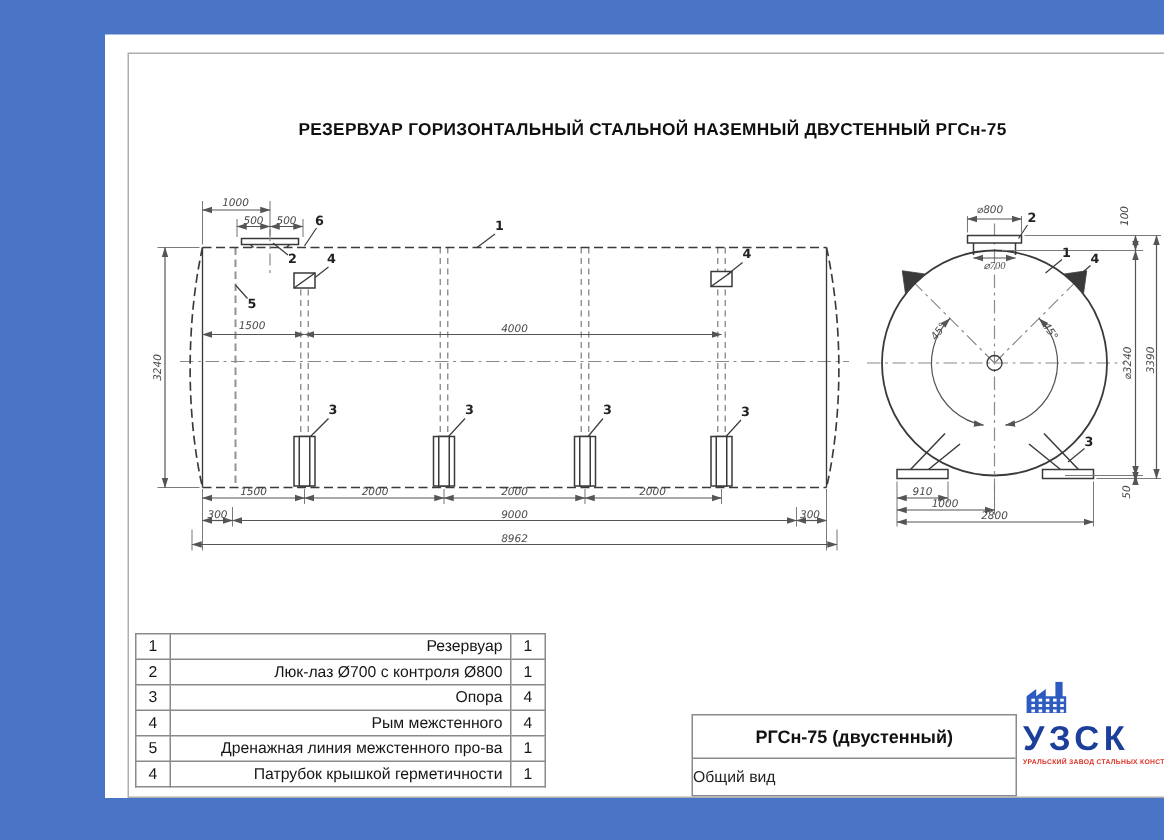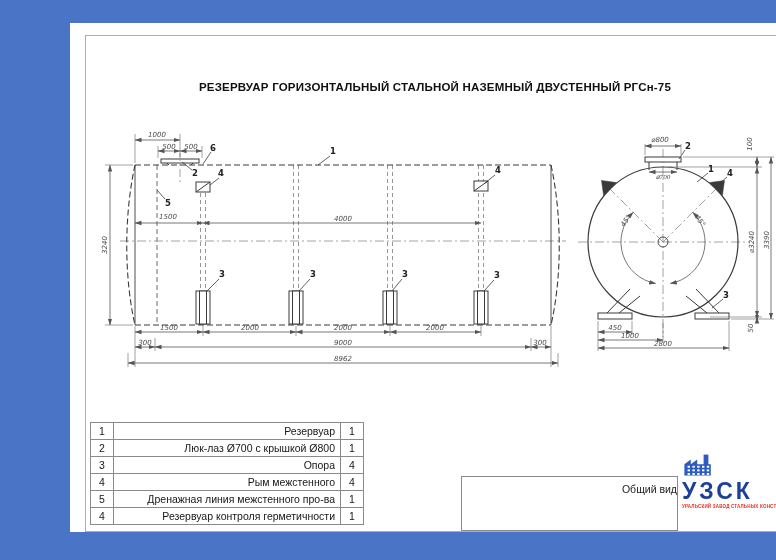--- a/index.html
+++ b/index.html
@@ -17,21 +17,21 @@
   .parts{position:absolute;left:20px;top:399px;border-collapse:collapse;}
   .parts td{border:1px solid #8a8a8a;height:16px;font-size:10.5px;color:#161616;
             padding:0 5px;background:#fff;}
   .parts td.c{width:18px;text-align:center;padding:0 2px;}
   .parts td.name{width:216px;text-align:right;}
   
   .tblock{position:absolute;left:391px;top:453px;width:215px;height:53px;
           border:1px solid #8a8a8a;background:#fff;}
   .tblock .model{height:28px;line-height:28px;text-align:center;font-size:12px;
                  font-weight:bold;color:#111;border-bottom:1px solid #8a8a8a;}
-  .tblock .view{height:24px;line-height:24px;text-align:right;font-size:10.5px;color:#222;}
+  .tblock .view{height:24px;line-height:24px;text-align:left;font-size:10.5px;color:#222;}
   
   .logo{position:absolute;left:612px;top:430px;width:100px;line-height:1;}
   .logo .name{font-weight:bold;font-size:23px;letter-spacing:3px;color:#1c3f9a;
               font-family:"Liberation Sans",sans-serif;}
   .logo .tag{font-size:4.5px;font-weight:bold;color:#e03226;letter-spacing:.2px;
              margin-top:2px;white-space:nowrap;}
 </style>
 </head>
 <body>
 
@@ -242,65 +242,66 @@
         <span class="lbl callout" style="left: 335px; top: 251px;">3</span>
         <span class="lbl callout" style="left: 427px; top: 252px;">3</span>
         <span class="lbl" style="left: 590px; top: 117px;">⌀800</span>
         <span class="lbl" style="left: 593px; top: 154px; font-family: Liberation Serif, serif;">⌀700</span>
         <span class="lbl" style="left: 680px; top: 121px; transform: translate(-50%, -50%) rotate(-90deg);">100</span>
         <span class="lbl" style="left: 682px; top: 219px; transform: translate(-50%, -50%) rotate(-90deg);">⌀3240</span>
         <span class="lbl" style="left: 697px; top: 217px; transform: translate(-50%, -50%) rotate(-90deg);">3390</span>
         <span class="lbl" style="left: 681px; top: 305px; transform: translate(-50%, -50%) rotate(-90deg);">50</span>
         <span class="lbl" style="left: 556px; top: 198px; transform: translate(-50%, -50%) rotate(-55deg);">45°</span>
         <span class="lbl" style="left: 630px; top: 198px; transform: translate(-50%, -50%) rotate(55deg);">45°</span>
-        <span class="lbl" style="left: 545px; top: 305px;">450</span>
+        <span class="lbl" style="left: 545px; top: 305px;">910</span>
         <span class="lbl" style="left: 560px; top: 313px;">1000</span>
         <span class="lbl" style="left: 593px; top: 321px;">2800</span>
         <span class="lbl callout" style="left: 618px; top: 123px;">2</span>
         <span class="lbl callout" style="left: 641px; top: 146px;">1</span>
         <span class="lbl callout" style="left: 660px; top: 150px;">4</span>
         <span class="lbl callout" style="left: 656px; top: 272px;">3</span>
       </div>
 
     <table class="parts">
       <tbody>
         <tr>
           <td class="c">1</td>
           <td class="name">Резервуар</td>
           <td class="c">1</td>
         </tr>
         <tr>
           <td class="c">2</td>
-          <td class="name">Люк-лаз Ø700 с крышкой Ø800</td>
+          <td class="name">Люк-лаз Ø700 с контроля Ø800</td>
           <td class="c">1</td>
         </tr>
         <tr>
           <td class="c">3</td>
           <td class="name">Опора</td>
           <td class="c">4</td>
         </tr>
         <tr>
           <td class="c">4</td>
           <td class="name">Рым межстенного</td>
           <td class="c">4</td>
         </tr>
         <tr>
           <td class="c">5</td>
           <td class="name">Дренажная линия межстенного про-ва</td>
           <td class="c">1</td>
         </tr>
         <tr>
           <td class="c">4</td>
-          <td class="name">Резервуар контроля герметичности</td>
+          <td class="name">Патрубок крышкой герметичности</td>
           <td class="c">1</td>
         </tr>
       </tbody>
     </table>
 
     <div class="tblock">
+      <div class="model">РГСн-75 (двустенный)</div>
       <div class="view">Общий вид</div>
     </div>
 
     <div class="logo">
       <svg width="32" height="24" viewBox="0 0 40 30">
         <rect x="27" y="2" width="6" height="13" fill="#2d5bc0"></rect>
         <polygon points="3,28 3,14 11,8 11,14 19,8 19,14 36,14 36,28" fill="#2d5bc0"></polygon>
         <g fill="#ffffff">
           <rect x="7" y="16" width="3" height="2.4"></rect>
             <rect x="13" y="16" width="3" height="2.4"></rect>

